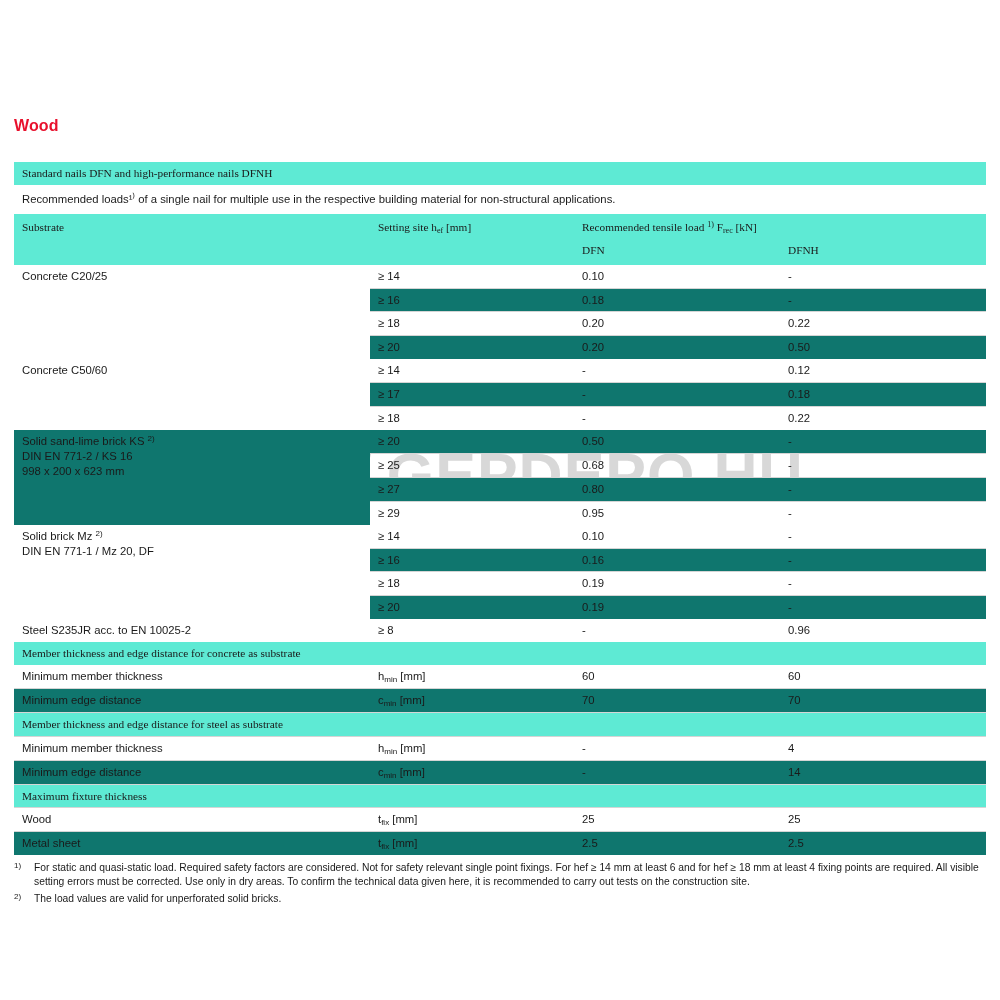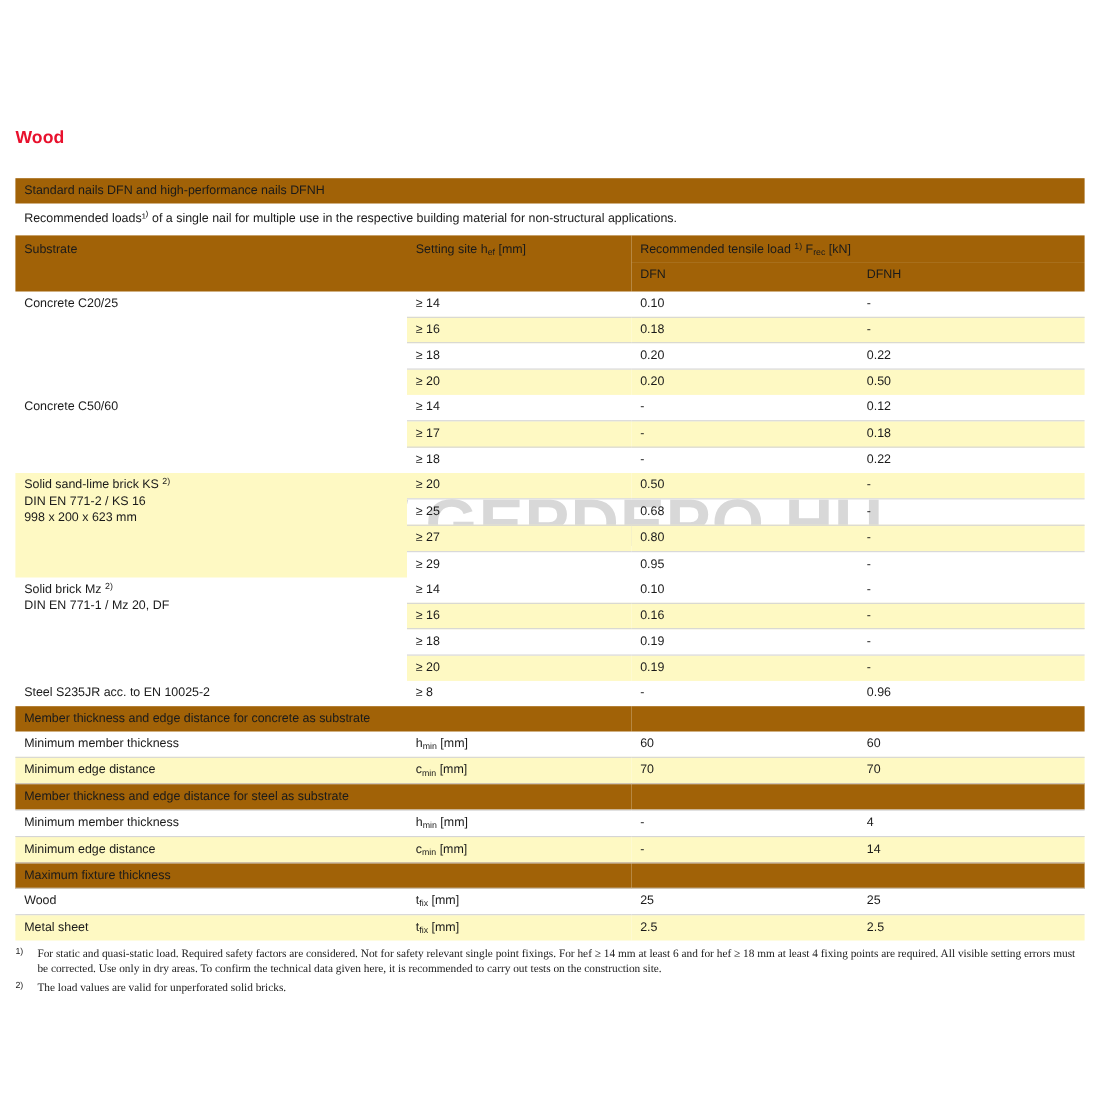--- a/index.html
+++ b/index.html
@@ -65,22 +65,22 @@
     line-height: 1.32;
     border: none;
     background: transparent;
   }
   
   col.c1 { width: 356px; }
   col.c2 { width: 204px; }
   col.c3 { width: 206px; }
   col.c4 { width: 206px; }
 
-  tr.band td { background: #a16207; }
-  tr.zebra td { background: #fef9c3; }
+  tr.band td { background: #5eead4; font-family: Liberation Serif, serif; }
+  tr.zebra td { background: #0f766e; }
 
   .bold { font-weight: bold; }
 
   .rowline td {
     border-top: 1px solid #c9c9c9;
   }
   .thickline td {
     border-top: 1px solid #8c8c8c;
   }
   .hdrline td {
@@ -106,21 +106,21 @@
     z-index: 10;
   }
   .fn {
     display: flex;
     margin-bottom: 3px;
   }
   .fn .mark {
     width: 20px;
     flex: 0 0 20px;
   }
-  .fn .txt { flex: 1 1 auto; font-family: Liberation Serif, serif; }
+  .fn .txt { flex: 1 1 auto; }
 </style>
 </head>
 <body>
 
 <div class="page">
 
   <div class="title">Wood</div>
 
   <div class="watermark">WWW.GEPDEPO.HU</div>
 

